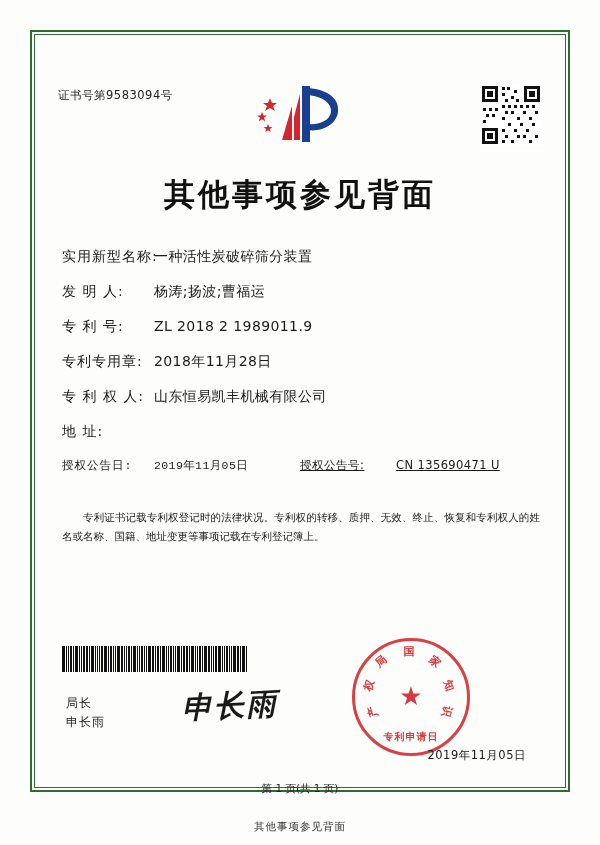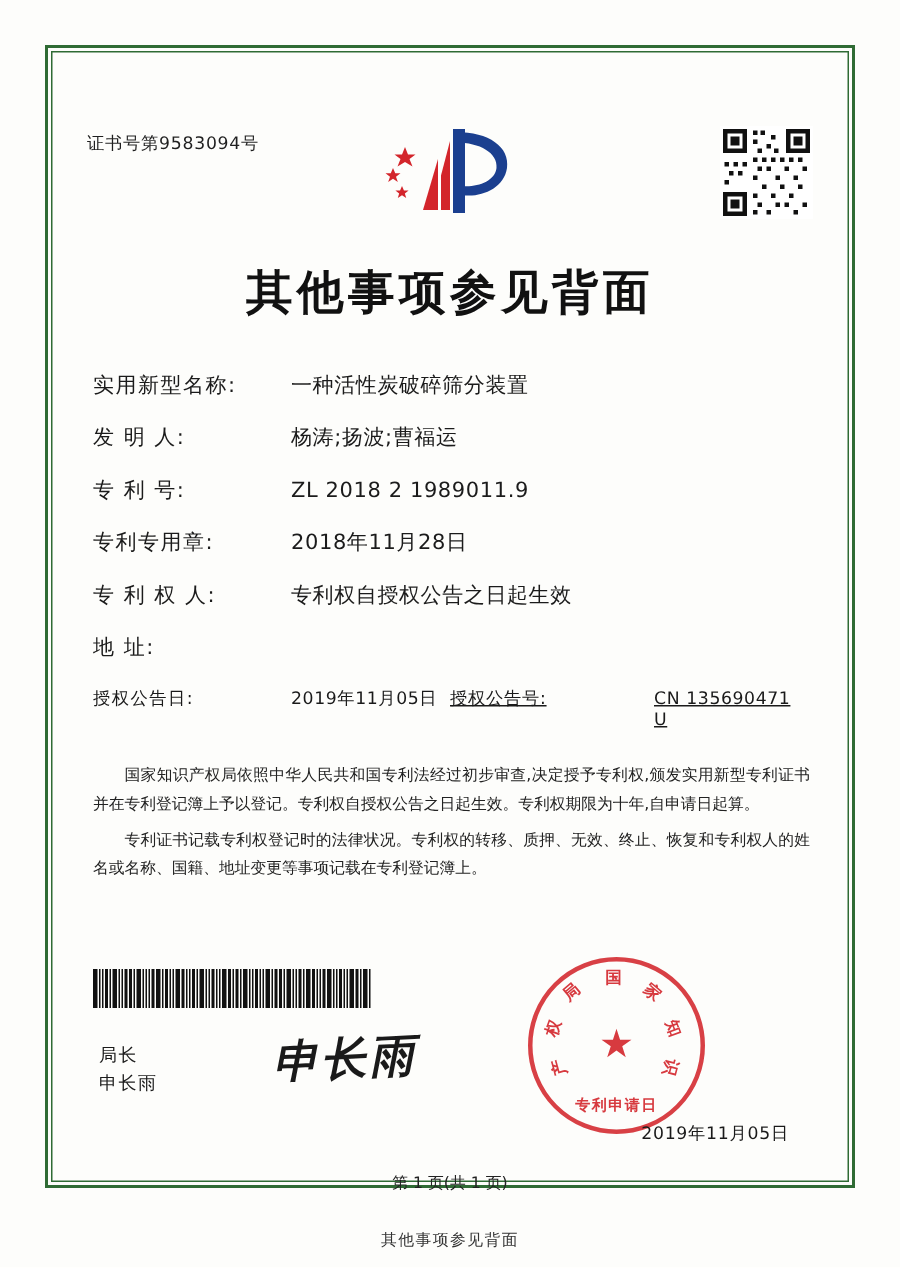--- a/index.html
+++ b/index.html
@@ -98,32 +98,32 @@
   }
   .field-label {
     width: 92px;
     flex: 0 0 92px;
     letter-spacing: 1px;
     white-space: nowrap;
   }
   .field-value {
     flex: 1 1 auto;
     letter-spacing: 0.4px;
-    margin-left: 40px;
   }
 
   .dual-row {
     display: flex;
     align-items: baseline;
     font-size: 11.5px;
     margin-bottom: 6px;
   }
   .dual-left {
     flex: 0 0 238px;
     display: flex;
+    font-family: Liberation Mono, monospace;
   }
   .dual-right {
     flex: 1 1 auto;
     display: flex;
     text-decoration: underline;
   }
   .dual-left .field-label { width: 92px; flex: 0 0 92px; }
   .dual-right .field-label { width: 96px; flex: 0 0 96px; letter-spacing: 0.5px; }
 
   
@@ -354,40 +354,39 @@
     <div class="field-row">
       <div class="field-label">专 利 号:</div>
       <div class="field-value">ZL 2018 2 1989011.9</div>
     </div>
     <div class="field-row">
       <div class="field-label">专利专用章:</div>
       <div class="field-value">2018年11月28日</div>
     </div>
     <div class="field-row">
       <div class="field-label">专 利 权 人:</div>
-      <div class="field-value">专利权自授权公告之日起生效</div>
+      <div class="field-value">山东恒易凯丰机械有限公司</div>
     </div>
     <div class="field-row">
       <div class="field-label">地       址:</div>
     </div>
 
     <div class="dual-row">
       <div class="dual-left">
         <div class="field-label">授权公告日:</div>
         <div class="field-value">2019年11月05日</div>
       </div>
       <div class="dual-right">
         <div class="field-label">授权公告号:</div>
         <div class="field-value">CN 135690471 U</div>
       </div>
     </div>
   </div>
 
   <div class="paras">
-    <p>国家知识产权局依照中华人民共和国专利法经过初步审查,决定授予专利权,颁发实用新型专利证书并在专利登记簿上予以登记。专利权自授权公告之日起生效。专利权期限为十年,自申请日起算。</p>
     <p>专利证书记载专利权登记时的法律状况。专利权的转移、质押、无效、终止、恢复和专利权人的姓名或名称、国籍、地址变更等事项记载在专利登记簿上。</p>
   </div>
 
   <div class="barcode"><span style="width: 3px;"></span><span style="width: 1px;"></span><span style="width: 1px;"></span><span style="width: 2px;"></span><span style="width: 1px;"></span><span style="width: 3px;"></span><span style="width: 1px;"></span><span style="width: 1px;"></span><span style="width: 2px;"></span><span style="width: 2px;"></span><span style="width: 1px;"></span><span style="width: 3px;"></span><span style="width: 1px;"></span><span style="width: 1px;"></span><span style="width: 1px;"></span><span style="width: 2px;"></span><span style="width: 3px;"></span><span style="width: 1px;"></span><span style="width: 2px;"></span><span style="width: 1px;"></span><span style="width: 1px;"></span><span style="width: 3px;"></span><span style="width: 2px;"></span><span style="width: 1px;"></span><span style="width: 1px;"></span><span style="width: 2px;"></span><span style="width: 1px;"></span><span style="width: 3px;"></span><span style="width: 1px;"></span><span style="width: 1px;"></span><span style="width: 2px;"></span><span style="width: 1px;"></span><span style="width: 1px;"></span><span style="width: 3px;"></span><span style="width: 2px;"></span><span style="width: 1px;"></span><span style="width: 2px;"></span><span style="width: 1px;"></span><span style="width: 3px;"></span><span style="width: 1px;"></span><span style="width: 1px;"></span><span style="width: 2px;"></span><span style="width: 1px;"></span><span style="width: 1px;"></span><span style="width: 3px;"></span><span style="width: 1px;"></span><span style="width: 2px;"></span><span style="width: 2px;"></span><span style="width: 1px;"></span><span style="width: 3px;"></span><span style="width: 1px;"></span><span style="width: 1px;"></span><span style="width: 2px;"></span><span style="width: 1px;"></span><span style="width: 3px;"></span><span style="width: 2px;"></span><span style="width: 1px;"></span><span style="width: 1px;"></span><span style="width: 2px;"></span><span style="width: 3px;"></span><span style="width: 1px;"></span><span style="width: 1px;"></span><span style="width: 2px;"></span><span style="width: 1px;"></span><span style="width: 1px;"></span><span style="width: 3px;"></span><span style="width: 2px;"></span><span style="width: 1px;"></span><span style="width: 3px;"></span><span style="width: 1px;"></span></div>
 
   <div class="sig-label">
     <div>局长</div>
     <div>申长雨</div>
   </div>
 

